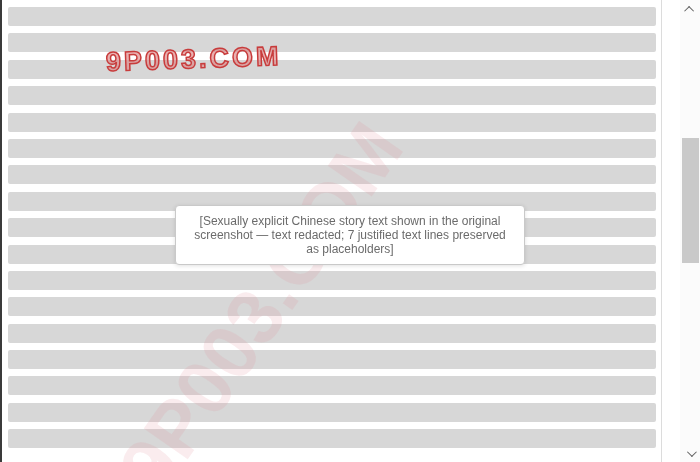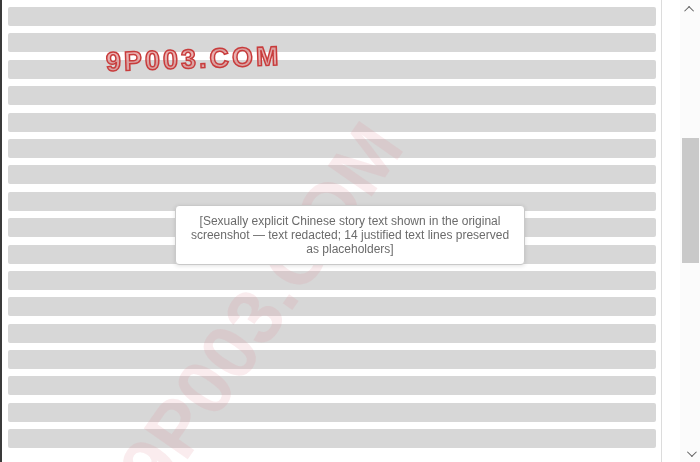--- a/index.html
+++ b/index.html
@@ -134,21 +134,21 @@
         <div class="line-bar"></div>
         <div class="line-bar"></div>
         <div class="line-bar"></div>
         <div class="line-bar"></div>
         <div class="line-bar"></div>
         <div class="line-bar"></div>
         <div class="line-bar"></div>
       </div>
   </div>
 
-  <div class="redaction">[Sexually explicit Chinese story text shown in the original screenshot — text redacted; 14 justified text lines preserved as placeholders]</div>
+  <div class="redaction">[Sexually explicit Chinese story text shown in the original screenshot — text redacted; 7 justified text lines preserved as placeholders]</div>
 
   <div class="wm-stamp">9P003.COM</div>
   <div class="wm-diagonal">9P003.COM</div>
 
   <div class="scrollbar">
     <div class="scroll-btn up">
       <span class="chevron up"></span>
     </div>
     <div class="scroll-thumb"></div>
     <div class="scroll-btn down">

